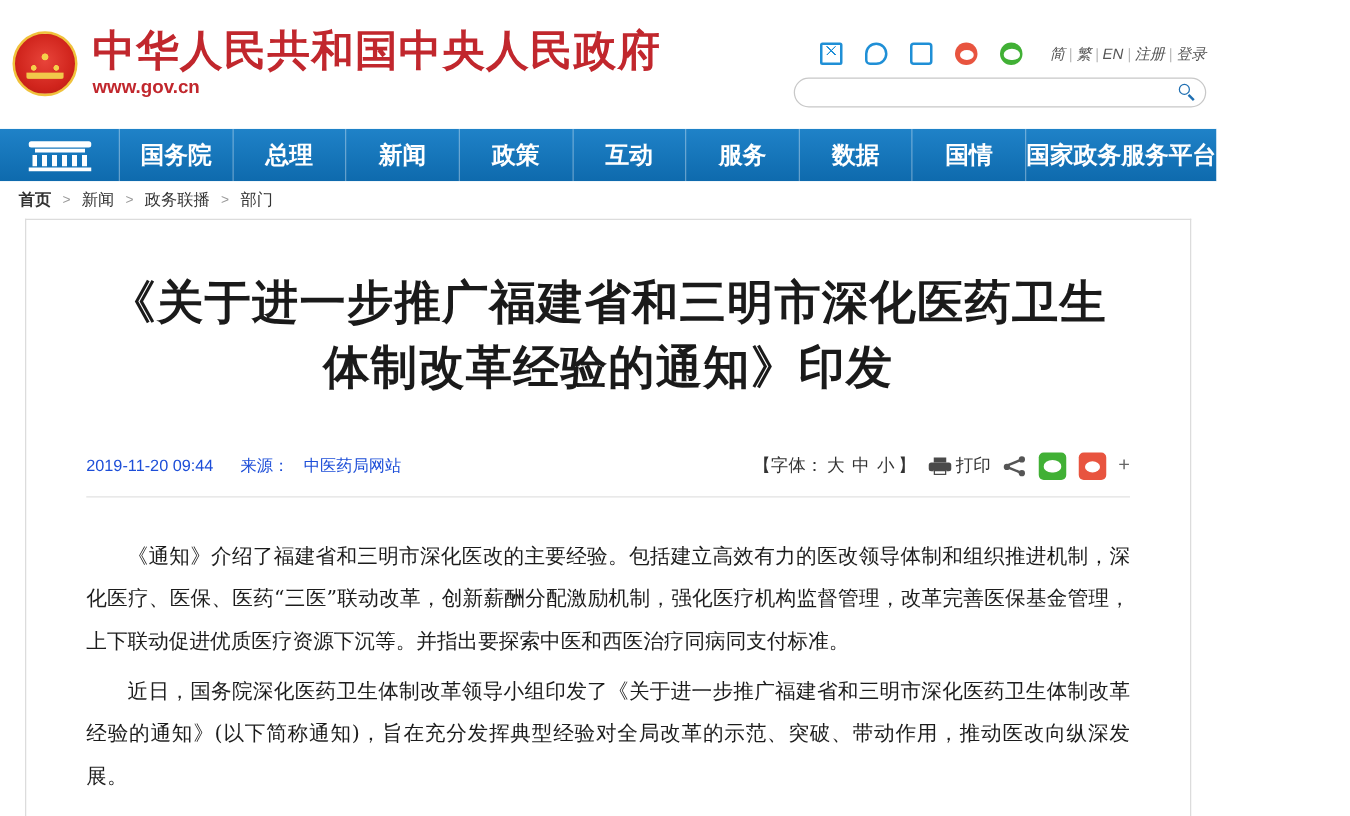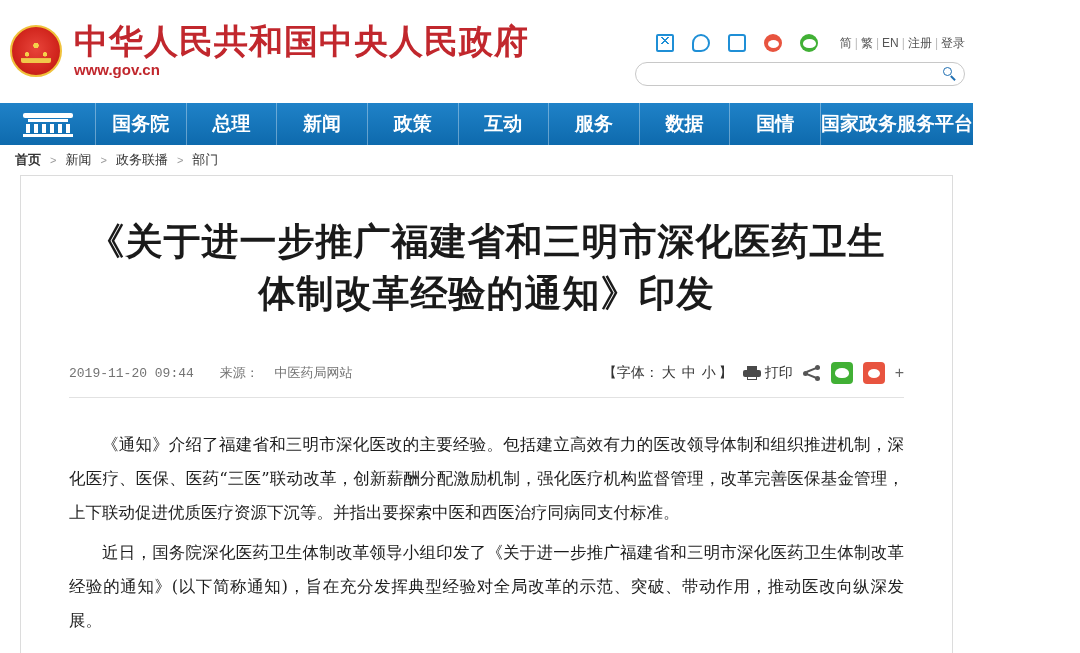--- a/index.html
+++ b/index.html
@@ -63,21 +63,21 @@
     margin-top: 1px;
   }
 
   .header-right {
     position: absolute;
     right: 8px; top: 32px;
     width: 330px;
   }
   .hr-icons {
     display: flex; align-items: center; justify-content: flex-end;
-    gap: 18px; height: 22px;
+    gap: 18px; height: 22px; font-style: italic;
   }
   .hr-icons .ic {
     width: 18px; height: 18px; display: inline-block; position: relative;
     flex: 0 0 auto;
   }
   .ic-mail { border: 2px solid #1f8fd6; border-radius: 2px; }
   .ic-mail:after {
     content: ""; position: absolute; left: 1px; top: 1px;
     width: 12px; height: 7px;
     border-left: 2px solid #1f8fd6; border-right: 2px solid #1f8fd6;
@@ -214,21 +214,21 @@
     padding: 40px 10px 0 10px;
     letter-spacing: 1px;
   }
   .meta-row {
     margin-top: 34px;
     height: 44px;
     display: flex; align-items: center; justify-content: space-between;
     border-bottom: 1px solid #e2e2e2;
     padding-bottom: 6px;
   }
-  .meta-left { font-size: 13px; color: #737373; font-family: Liberation Mono, monospace; }
+  .meta-left { font-size: 13px; color: #1d4ed8; }
   .meta-left .src-label { margin-left: 18px; }
   .meta-left .src { margin-left: 8px; }
   .meta-right { display: flex; align-items: center; gap: 10px; font-size: 14px; color: #333; }
   .fontsize { color: #333; font-size: 14px; }
   .fontsize .fs { margin: 0 3px; }
   .print { display: flex; align-items: center; gap: 4px; color: #333; font-size: 14px; }
   .printer {
     width: 18px; height: 14px; position: relative; display: inline-block;
   }
   .printer .top { position: absolute; left: 4px; top: 0; width: 10px; height: 4px; background: #4a4a4a; }

